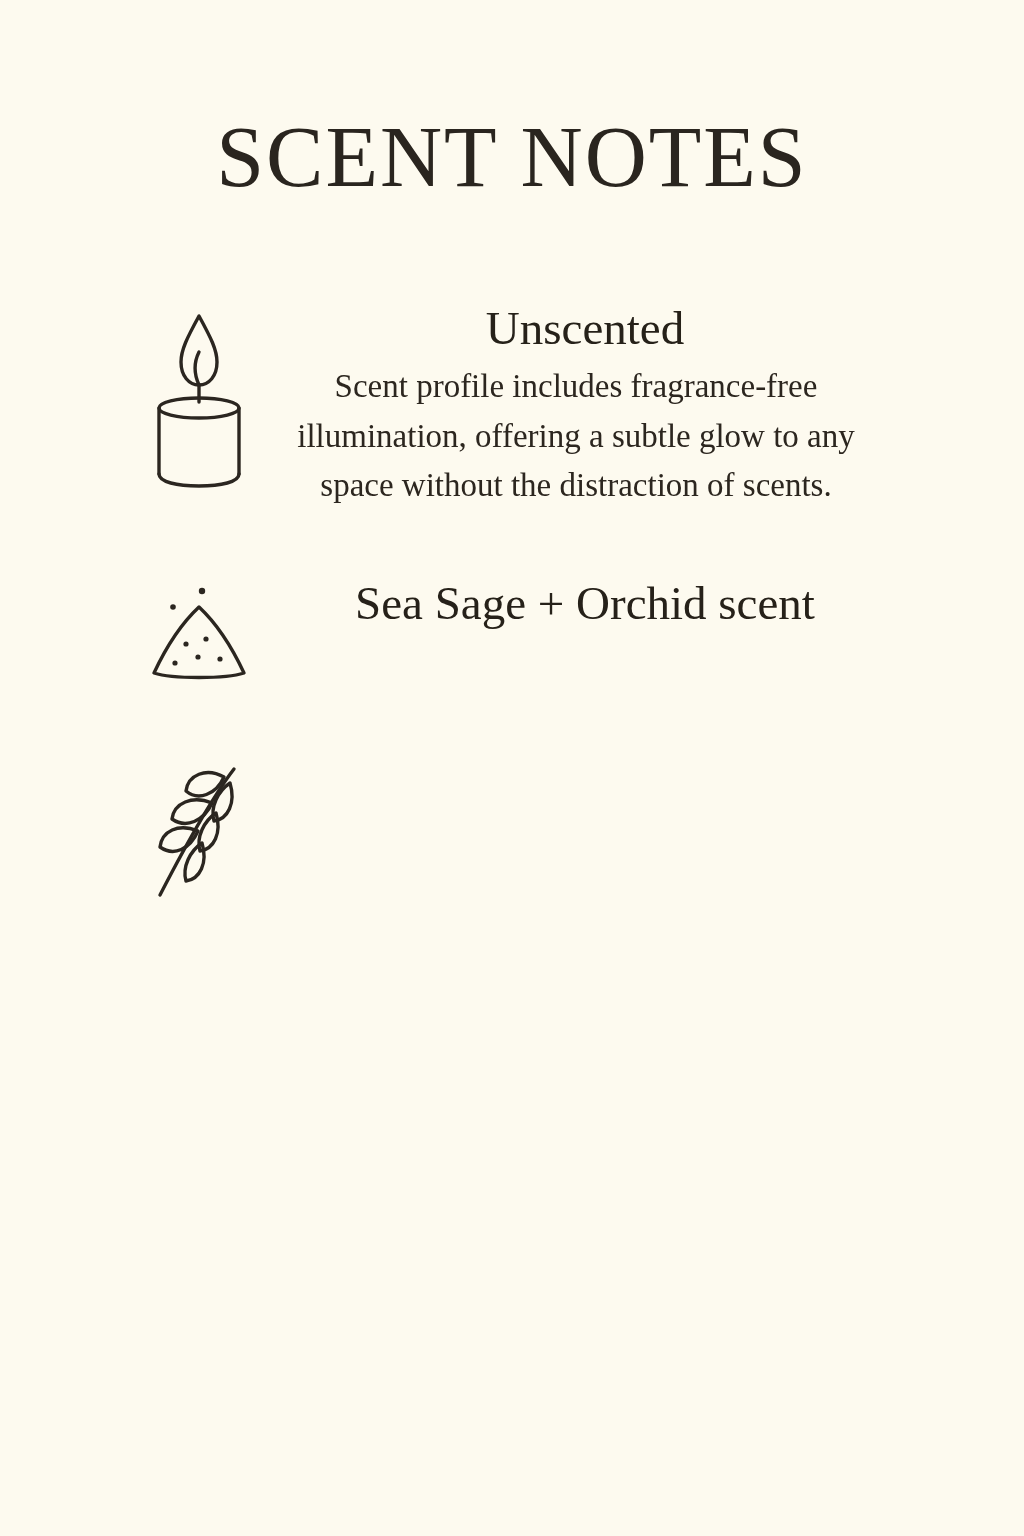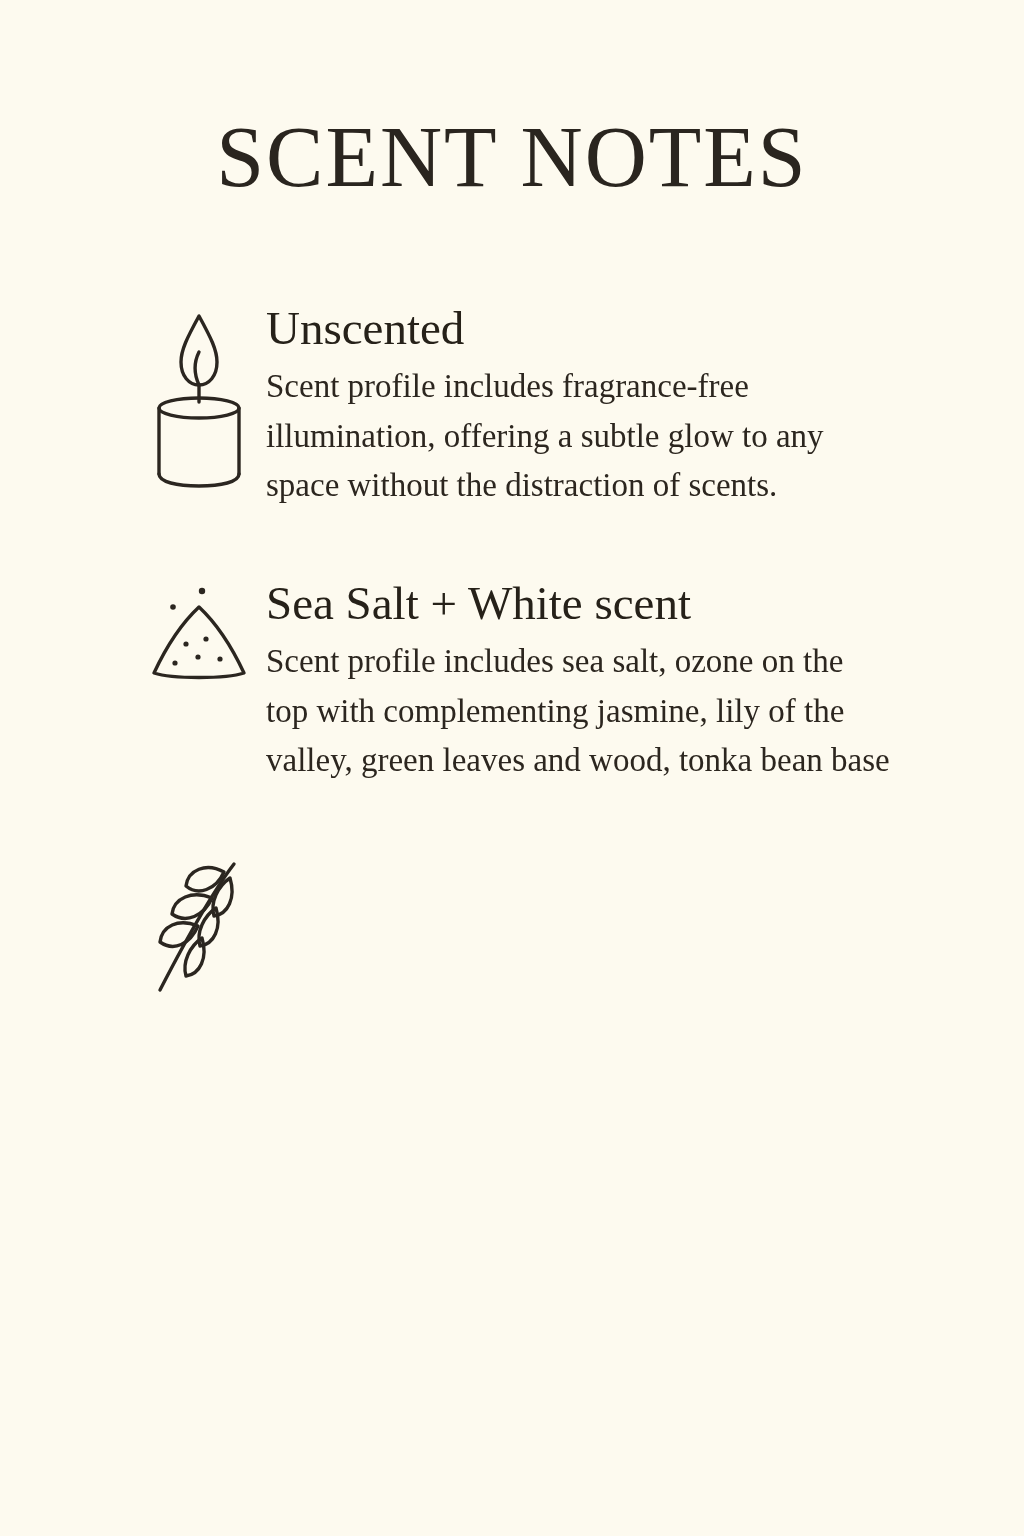--- a/index.html
+++ b/index.html
@@ -29,20 +29,21 @@
     font-weight: 400;
     color: #2a251f;
     margin: 0;
     padding-top: 112px;
     line-height: 1.05;
   }
   .list {
     margin-top: 96px;
     padding-left: 140px;
     padding-right: 120px;
+    text-align: center;
   }
   .item {
     display: flex;
     align-items: flex-start;
     margin-bottom: 62px;
   }
   .icon-cell {
     width: 118px;
     min-width: 118px;
     display: flex;
@@ -112,22 +113,21 @@
             <circle cx="33" cy="26" r="2.8" fill="#2b2620" stroke="none"></circle>
             <circle cx="46" cy="63" r="2.6" fill="#2b2620" stroke="none"></circle>
             <circle cx="66" cy="58" r="2.6" fill="#2b2620" stroke="none"></circle>
             <circle cx="58" cy="76" r="2.6" fill="#2b2620" stroke="none"></circle>
             <circle cx="80" cy="78" r="2.6" fill="#2b2620" stroke="none"></circle>
             <circle cx="35" cy="82" r="2.6" fill="#2b2620" stroke="none"></circle>
           </g>
         </svg>
       </div>
       <div class="text-cell">
-        <div class="item-title">Sea Salt + White scent</div>
-        <p class="item-desc">Scent profile includes sea salt, ozone on the top with complementing jasmine, lily of the valley, green leaves and wood, tonka bean base</p>
+        <div class="item-title">Sea Sage + Orchid scent</div>
       </div>
     </div>
 
     <div class="item item-3">
       <div class="icon-cell">
         <svg width="118" height="150" viewBox="0 0 118 150">
           <g fill="none" stroke="#2b2620" stroke-width="3.4" stroke-linecap="round" stroke-linejoin="round">
             <path d="M94 8 C 74 34, 52 72, 20 134"></path>
             <path d="M84 16 C 66 6, 48 14, 46 30 C 58 40, 76 34, 84 16 Z"></path>
             <path d="M72 42 C 52 34, 34 42, 32 58 C 46 68, 64 60, 72 42 Z"></path>

